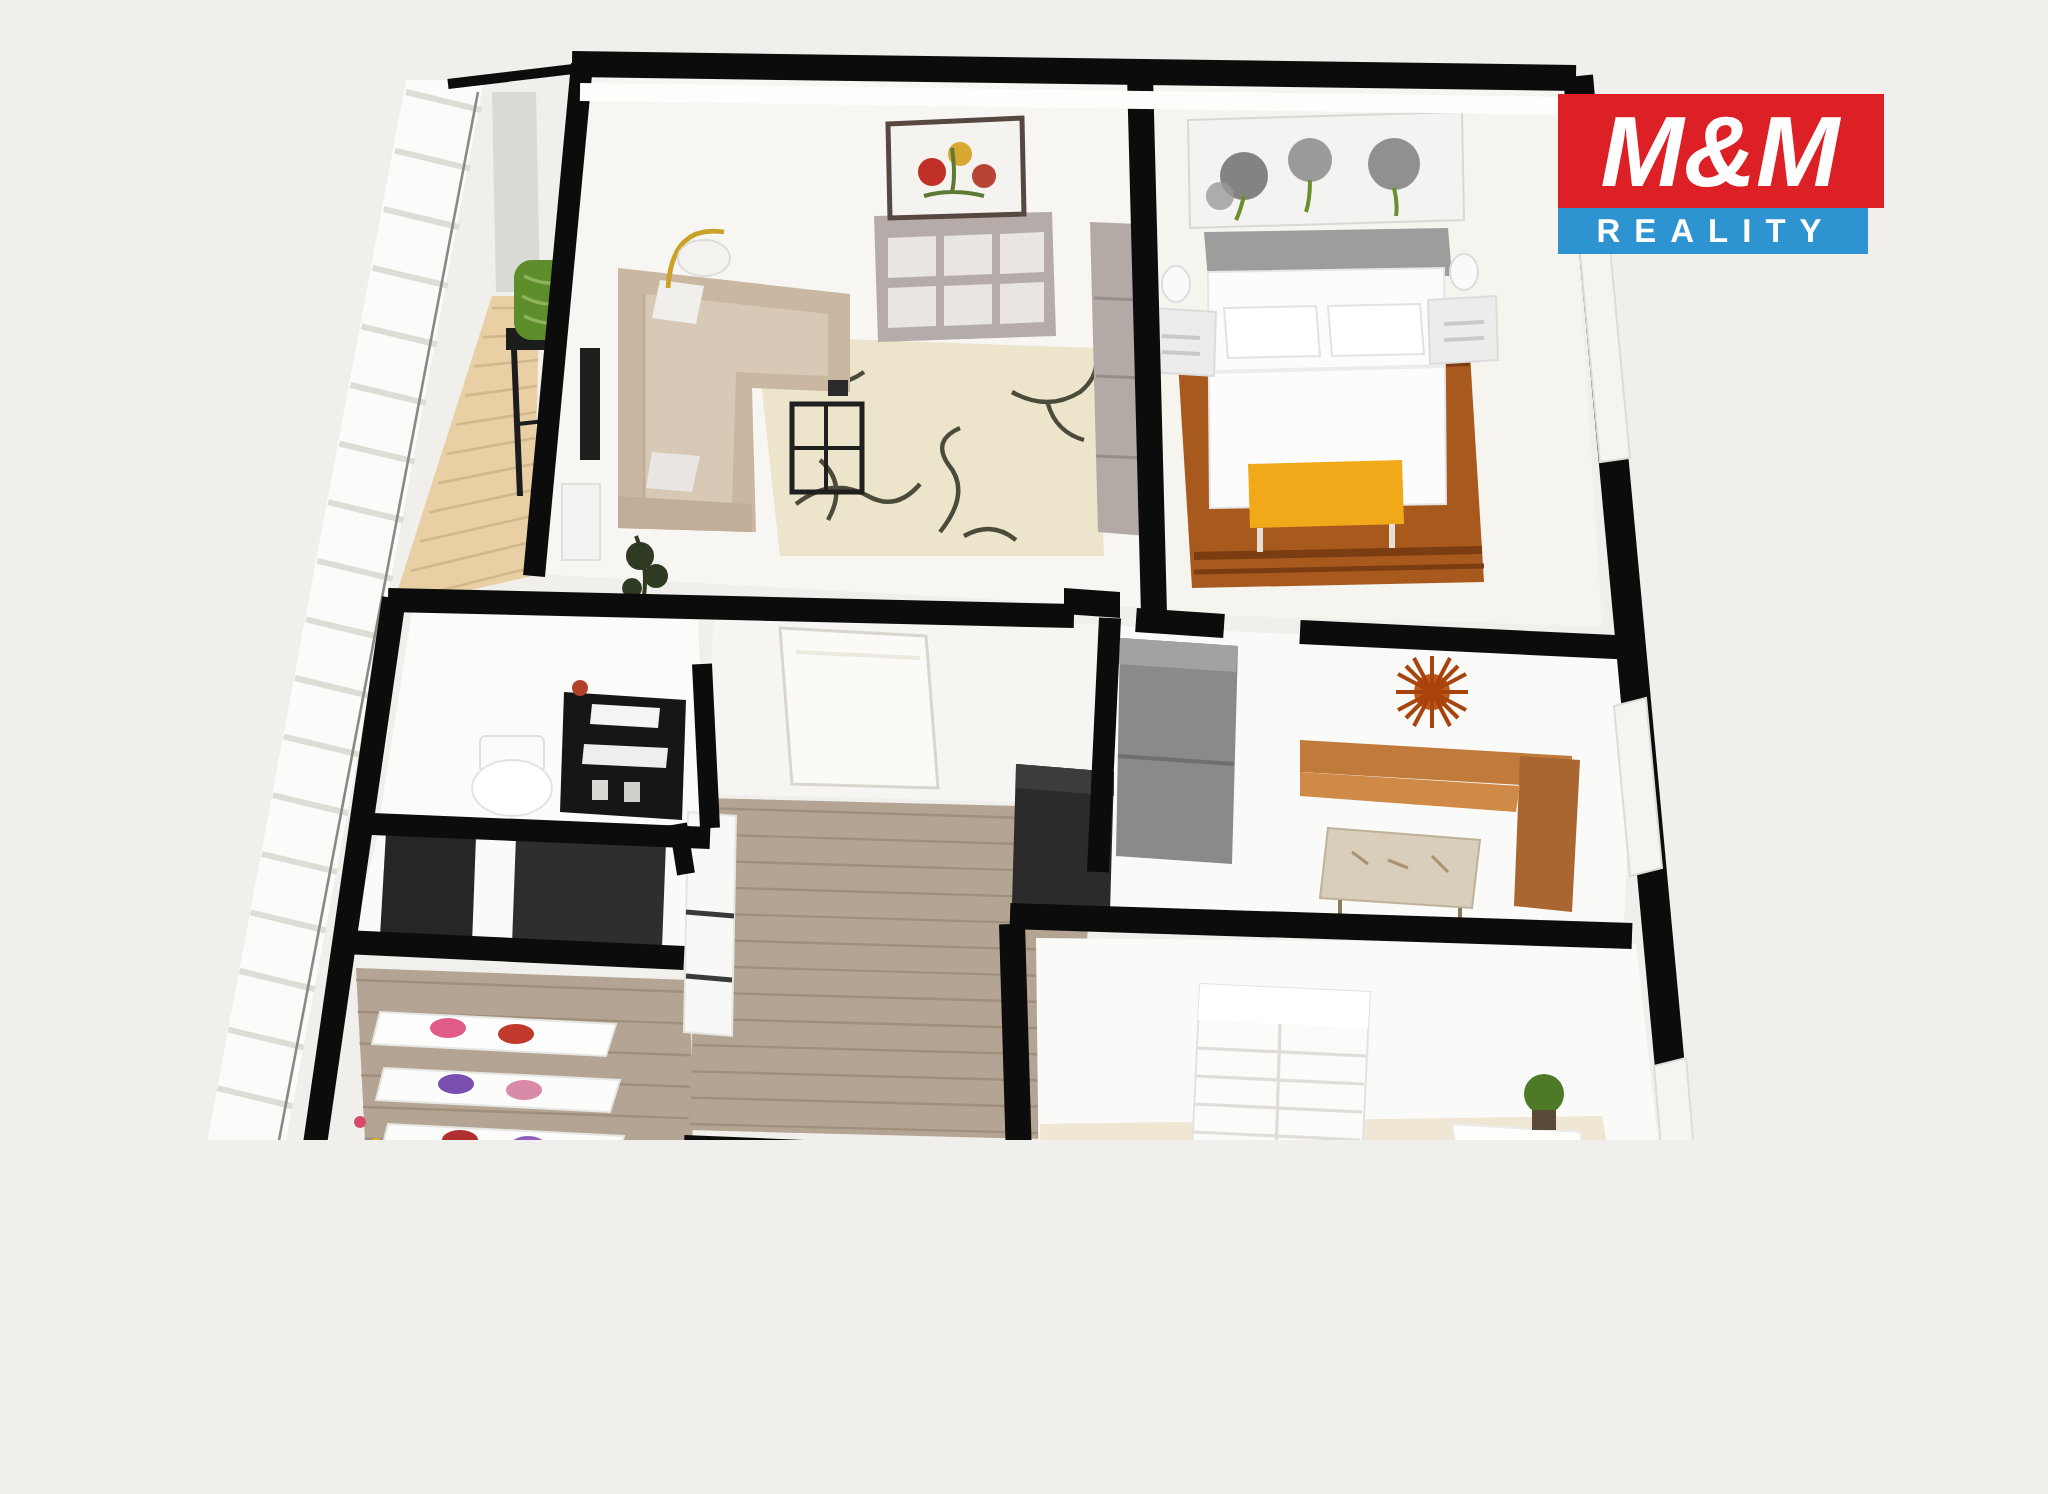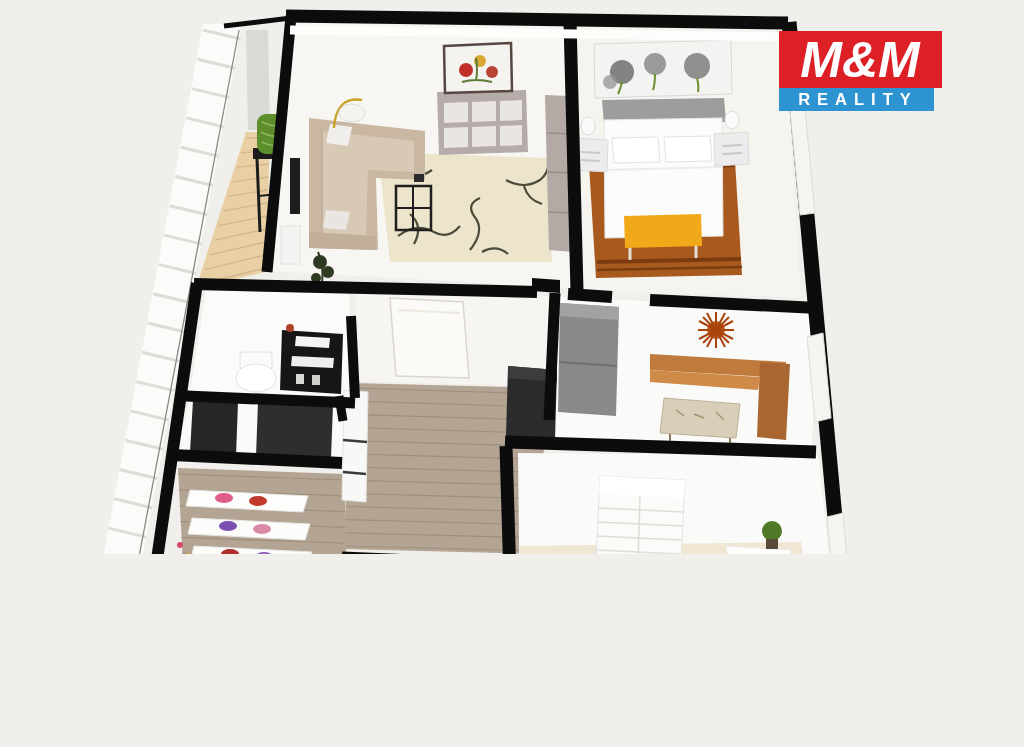--- a/index.html
+++ b/index.html
@@ -1,19 +1,19 @@
 <!DOCTYPE html>
 <html style="--c-bg: #f0efeb; --c-wall: #0c0c0c; --c-room-floor: #f7f6f3; --c-wood: #b3a494; --c-wood-line: #a08f7a; --c-deck: #e8d0a4; --c-deck-line: #d2b78b; --c-railing: #fbfbf9; --c-railing-slat: #dddcd5; --c-sofa: #c9b7a2; --c-sofa-light: #d8c9b6; --c-rug-living: #ece4cb; --c-branch: #4a4b3a; --c-sideboard: #b5acaa; --c-wardrobe: #b3aaa6; --c-bed-white: #fcfcfc; --c-headboard: #9d9d9d; --c-rug-bed: #a85a1e; --c-rug-bed-dark: #7a3c10; --c-bench-yellow: #f2a919; --c-nightstand: #ececec; --c-fridge: #8a8a8a; --c-dark-unit: #2b2b2b; --c-kitchen-bench: #c07a3c; --c-kitchen-bench-dark: #a96630; --c-starburst: #a8430e; --c-rug-office: #efe6d3; --c-armchair: #c86f34; --c-ottoman: #c8732e; --c-olive-cabinet: #7d7f6a; --c-olive-top: #92947e; --c-dark-door: #231d1a; --c-chair-green: #5e8e2c; --c-plant-green: #4e7a28; --c-laptop-screen: #2a2fae; --c-desk-mat: #d2601a; --c-logo-red: #dd2026; --c-logo-blue: #2d93d1; --c-logo-text: #ffffff;"><head>
 <meta charset="utf-8">
 <style>
   :root{
     --c-bg:#f0efeb; --c-wall:#0c0c0c;
   }
   html,body{margin:0;padding:0;background:var(--c-bg);}
-  .stage{width:1024px;height:554px;position:relative;margin:0 auto;overflow:hidden;
+  .stage{width:1024px;height:554px;position:relative;margin:16px auto;overflow:hidden;
          font-family:"Liberation Sans",sans-serif;}
   svg{display:block}
   text{font-family:"Liberation Sans",sans-serif;}
 </style>
 </head>
 <body>
 
 <div class="stage">
 <svg width="1024" height="747" viewBox="0 0 1024 747">
 

